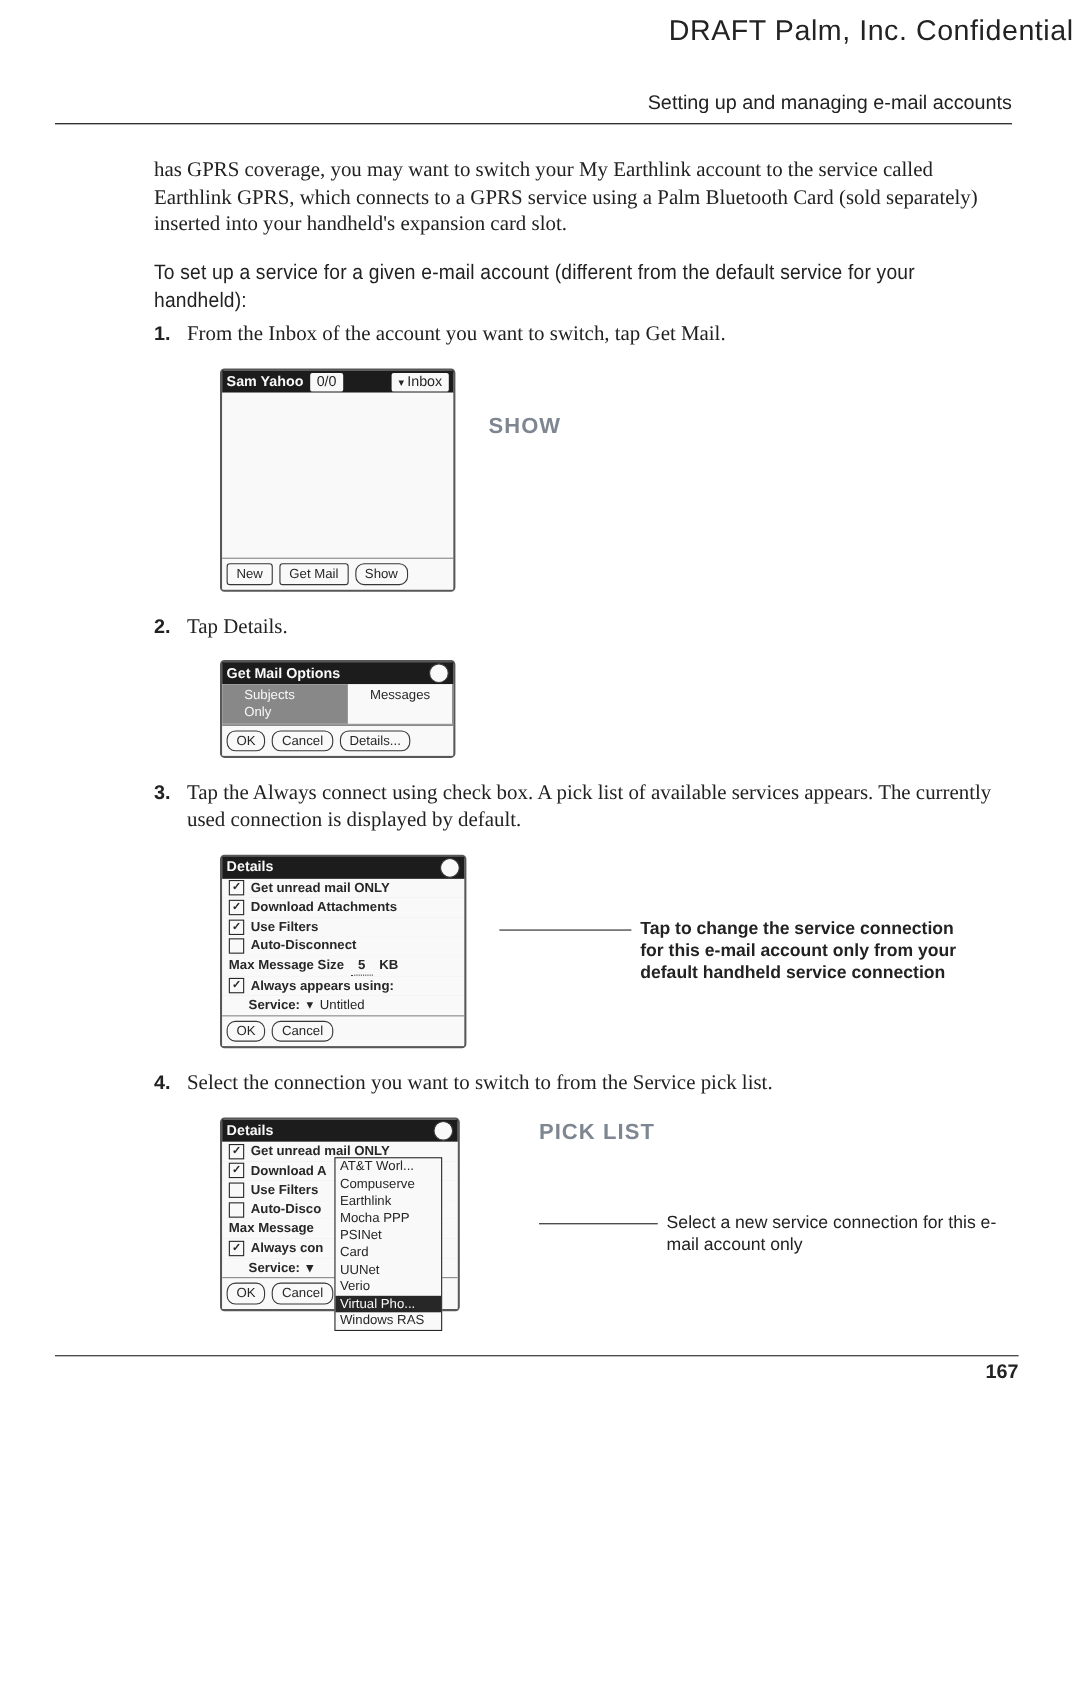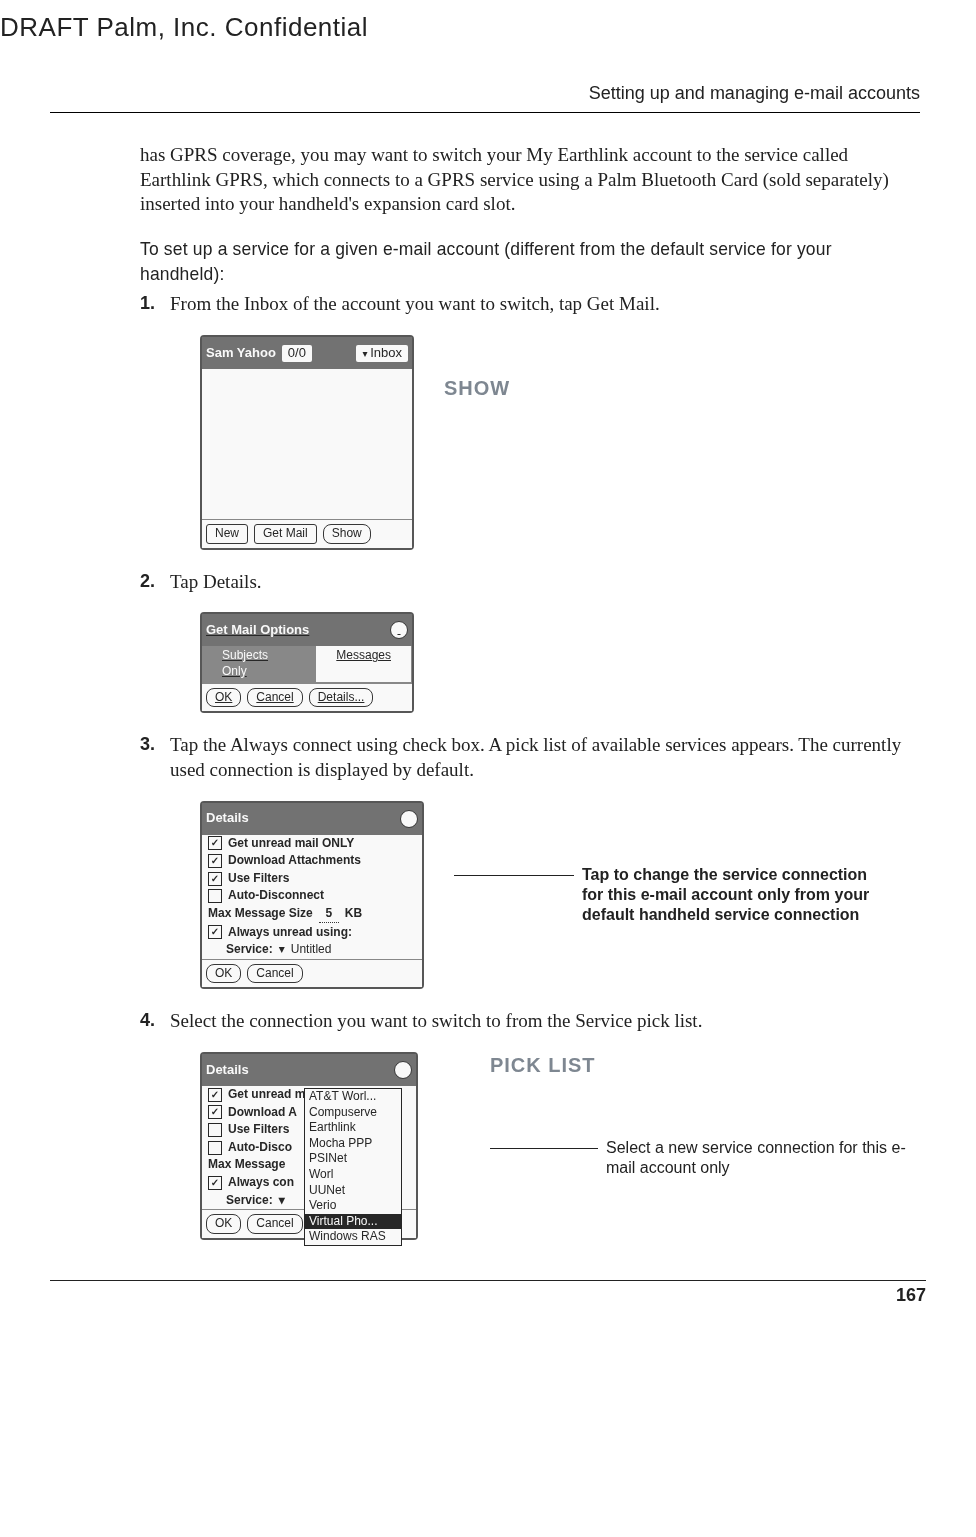--- a/index.html
+++ b/index.html
@@ -11,21 +11,21 @@
     width: 976px;
   }
   .page {
     width: 976px;
     min-height: 1537px;
     position: relative;
     padding: 0 0 20px 0;
     box-sizing: border-box;
   }
   .draft-header {
-    text-align: left;
+    text-align: right;
     font-family: Arial, Helvetica, sans-serif;
     font-size: 26px;
     padding: 12px 0 18px 0;
     letter-spacing: 0.5px;
   }
   .section-title-row {
     border-bottom: 1px solid #000000;
     margin: 0 56px 0 50px;
     text-align: right;
     font-family: Arial, Helvetica, sans-serif;
@@ -102,26 +102,26 @@
     background: #e9e9e9;
     border: 2px solid #555;
     border-radius: 4px;
     font-family: Tahoma, Arial, sans-serif;
     font-size: 13px;
     color: #222;
     position: relative;
     filter: grayscale(1) contrast(0.95);
   }
   .palm .titlebar {
-    background: #d946ef;
+    background: #0f172a;
     color: #fff;
     display: flex;
     align-items: center;
     font-weight: bold;
-    height: 32px;
+    height: 20px;
     padding: 0 4px;
   }
   .palm .titlebar.center { justify-content: center; }
   .palm .count {
     background: #fff;
     color: #222;
     font-weight: normal;
     padding: 0 6px;
     margin-left: 6px;
     border-radius: 2px;
@@ -249,21 +249,21 @@
           <div style="padding-top:40px;">
             <span class="callout-label">SHOW</span>
           </div>
         </div>
       </li>
 
       <li>
         <span>Tap Details.</span>
 
         <div class="shot-row">
-          <div class="palm" style="width:210px;text-decoration:underline;">
+          <div class="palm" style="width:210px;">
             <div class="titlebar center">
               <span>Get Mail Options</span>
               <span class="info-dot">i</span>
             </div>
             <div class="tabrow">
               <div class="tab sel">Subjects Only</div>
               <div class="tab">Messages</div>
             </div>
             <div class="btnrow">
               <span class="pbtn">OK</span>
@@ -299,21 +299,21 @@
               <span class="chk"></span>
               <span>Auto-Disconnect</span>
             </div>
             <div class="checkrow">
               <span>Max Message Size</span>
               <span style="border-bottom:1px dotted #333; min-width:20px; text-align:center;">5</span>
               <span>KB</span>
             </div>
             <div class="checkrow">
               <span class="chk">✓</span>
-              <span>Always unread using:</span>
+              <span>Always appears using:</span>
             </div>
             <div class="checkrow" style="padding-left:24px; font-weight:normal;">
               <span style="font-weight:bold;">Service:</span>
               <span>▾</span>
               <span>Untitled</span>
             </div>
             <div class="btnrow">
               <span class="pbtn">OK</span>
               <span class="pbtn">Cancel</span>
             </div>
@@ -366,21 +366,21 @@
               <span class="pbtn">OK</span>
               <span class="pbtn">Cancel</span>
             </div>
 
             <div class="popup" style="top:34px; left:102px; width:96px;" id="picklist-popup">
                 <div>AT&amp;T Worl...</div>
                 <div>Compuserve</div>
                 <div>Earthlink</div>
                 <div>Mocha PPP</div>
                 <div>PSINet</div>
-                <div>Worl</div>
+                <div>Card</div>
                 <div>UUNet</div>
                 <div>Verio</div>
                 <div class="sel">Virtual Pho...</div>
                 <div>Windows RAS</div>
               </div>
           </div>
 
           <div style="display:flex; flex-direction:column; gap:60px;margin-left:42px;">
             <div class="callout-label">PICK LIST</div>
             <div style="display:flex;">

